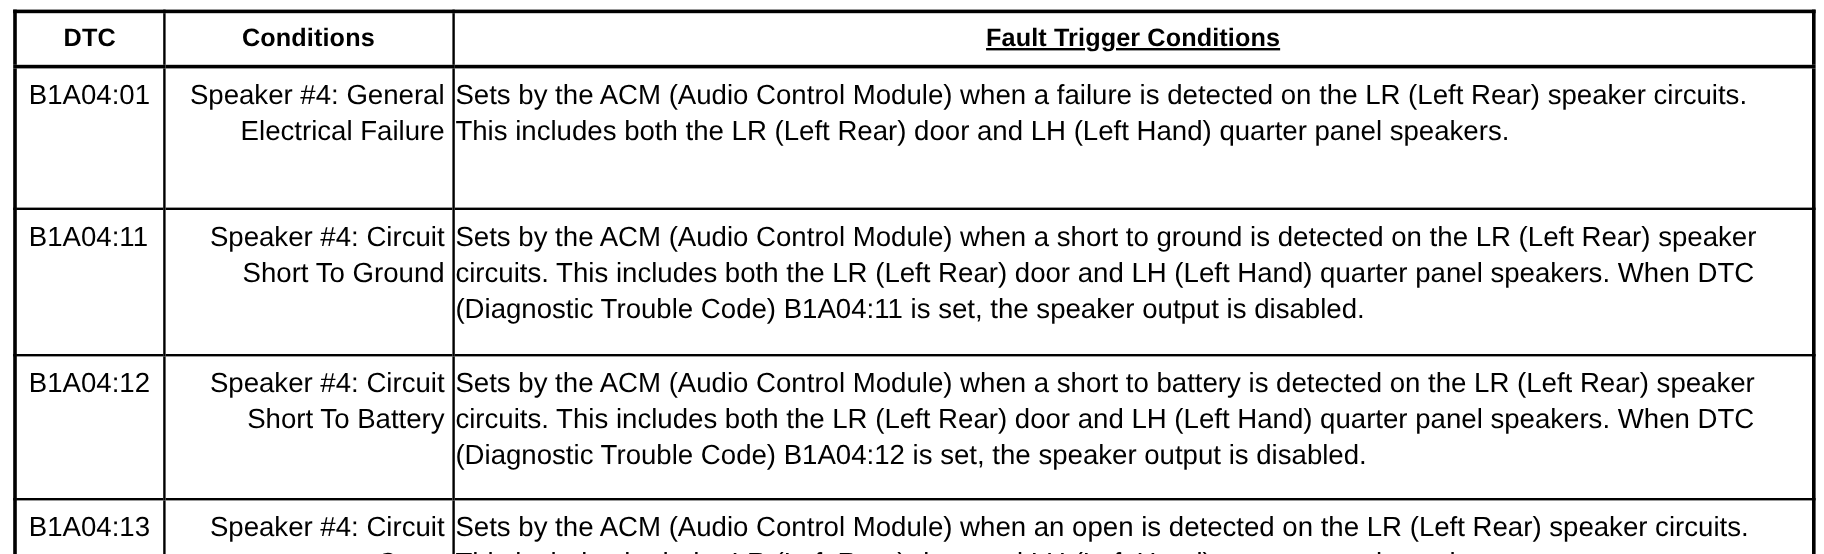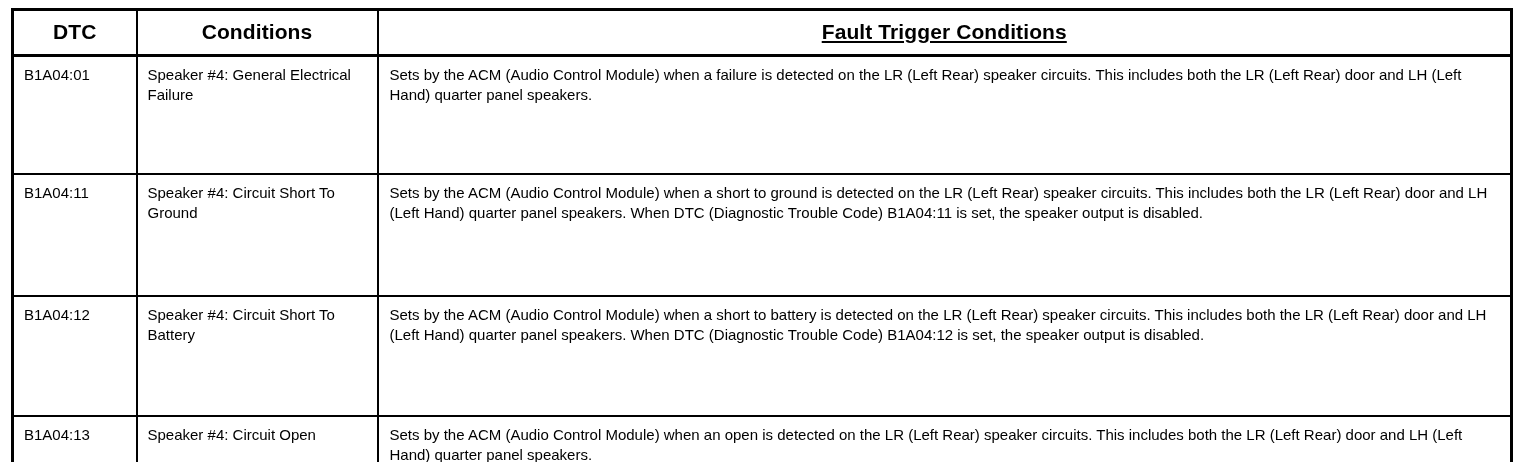--- a/index.html
+++ b/index.html
@@ -43,33 +43,33 @@
     padding: 9px 6px 10px 6px;
     line-height: 1.15;
     vertical-align: middle;
     letter-spacing: 0.1px;
   }
   thead th:last-child { border-right: none; text-decoration: underline; }
 
   tbody td {
     border-top: 2px solid #000000;
     border-right: 2px solid #000000;
-    font-size: 15px;
+    font-size: 23px;
     font-weight: normal;
     text-align: left;
     vertical-align: top;
     line-height: 1.30;
     padding: 8px 8px 8px 9px;
   }
   tbody td:last-child { border-right: none; }
   tbody tr:first-child td { border-top: none; }
 
   td.cell-dtc   { white-space: nowrap; padding-left: 10px; padding-right: 4px; }
-  td.cell-desc  { padding-left: 10px; padding-right: 6px; }
-  td.cell-fault { padding-left: 11px; padding-right: 10px; }
+  td.cell-desc  { padding-left: 10px; padding-right: 6px; text-align: right; }
+  td.cell-fault { padding-left: 1px; padding-right: 10px; }
 
   tr.row-0 td { height: 100px; }
   tr.row-1 td { height: 104px; border-radius: 19px; }
   tr.row-2 td { height: 102px; border-radius: 10px; }
   tr.row-3 td { height: 65px; }
 </style>
 </head>
 <body>
 
 <div class="page">

